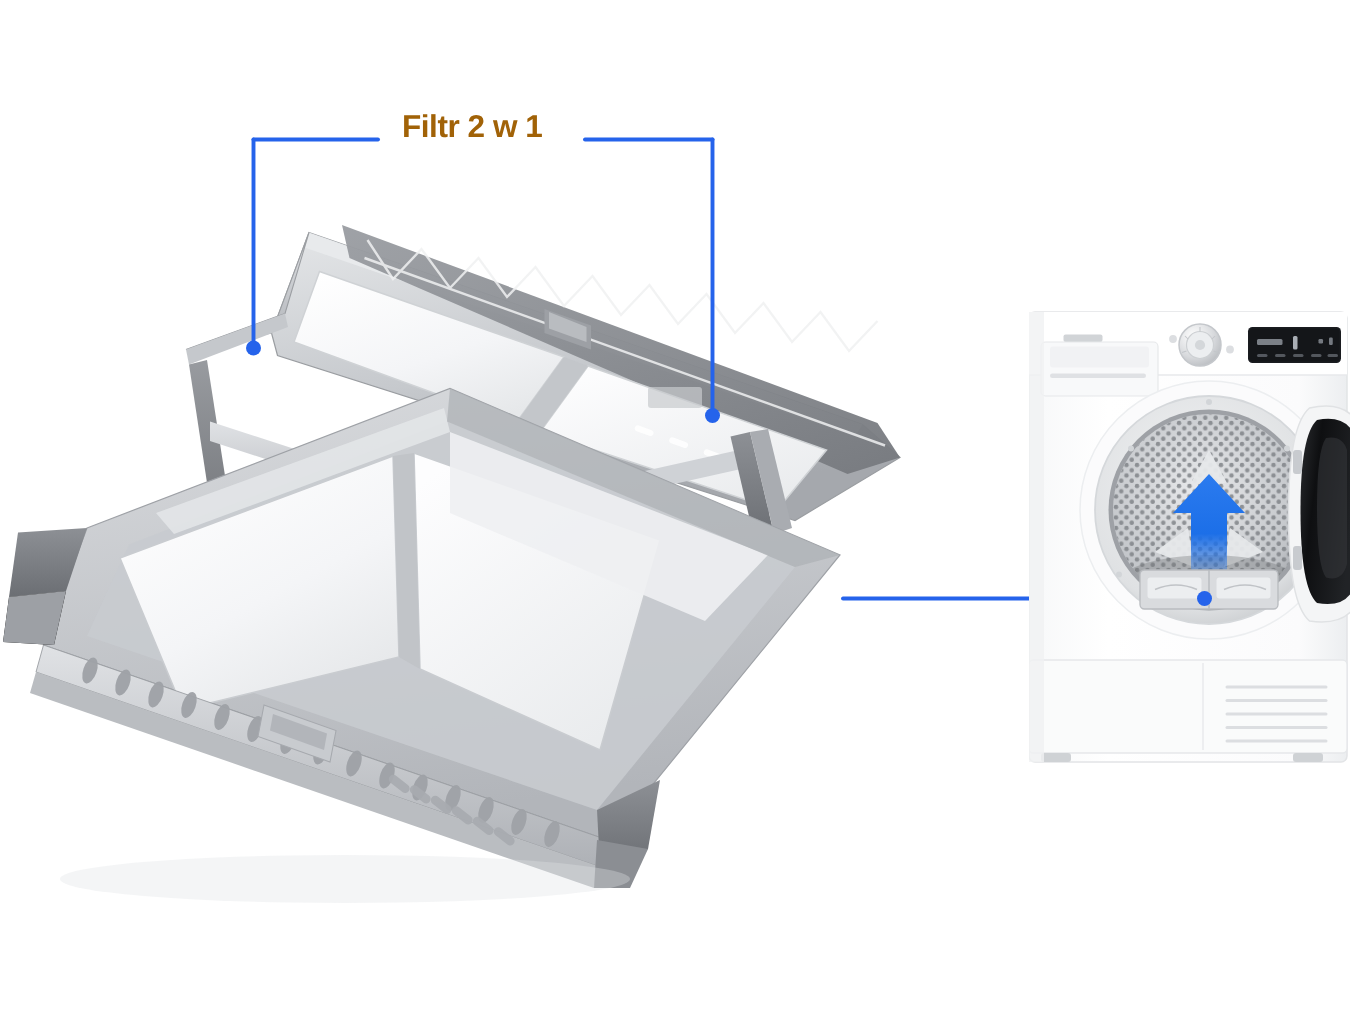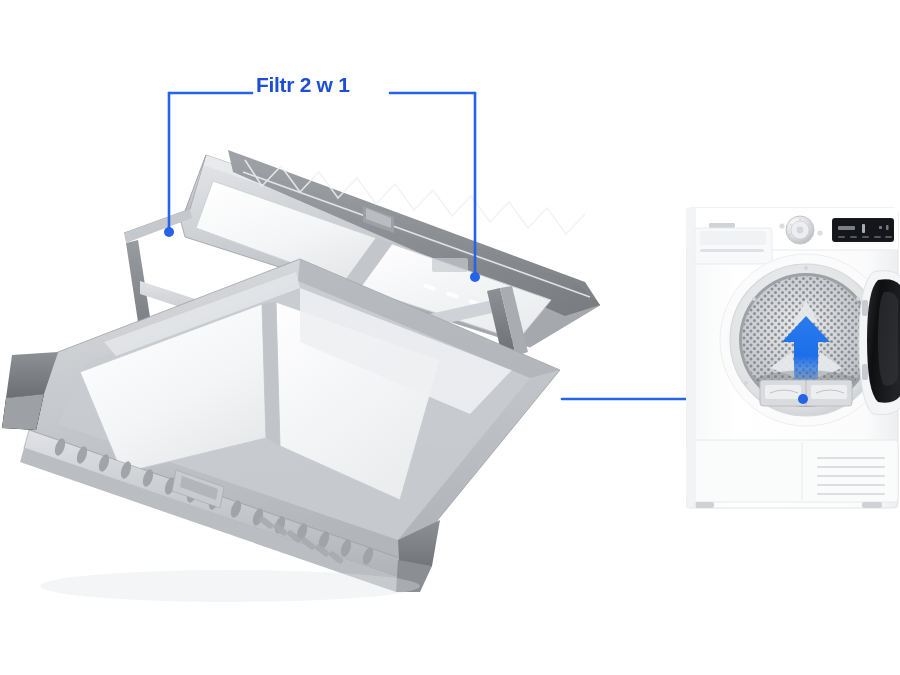--- a/index.html
+++ b/index.html
@@ -9,25 +9,25 @@
     background:#ffffff;
     font-family:"Liberation Sans","DejaVu Sans",sans-serif;
     overflow:hidden;
     position:relative;
   }
   #stage{position:absolute;inset:0;width:900px;height:675px;background:#fff;}
 
   
   .callout-label{
     position:absolute;
-    left:256px;top:73px;
+    left:268px;top:73px;
     font-size:21px;
     font-weight:bold;
     letter-spacing:-0.3px;
-    color:#1d4ed8;
+    color:#a16207;
     white-space:nowrap;
     z-index:30;
   }
 
   
   .overlay{position:absolute;left:0;top:0;width:900px;height:675px;pointer-events:none;}
   .ov-back{z-index:4;}
   .ov-front{z-index:25;}
 
   

